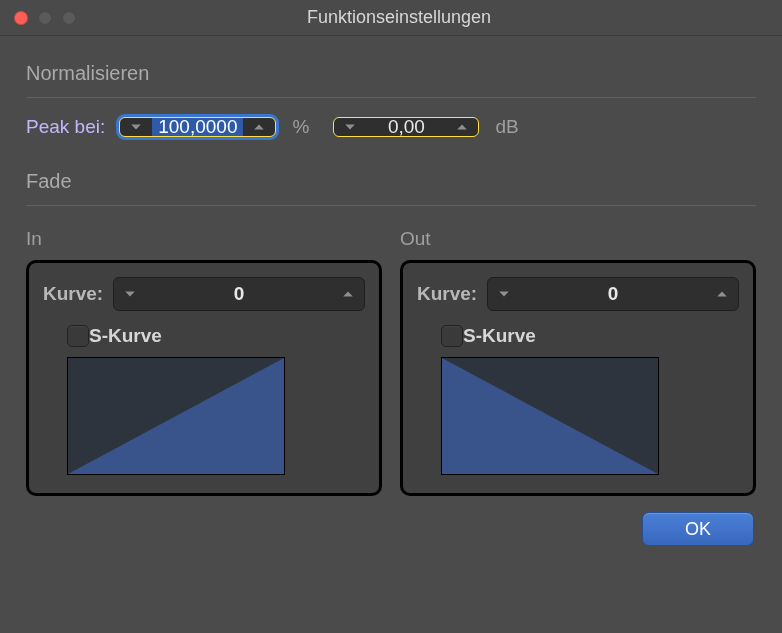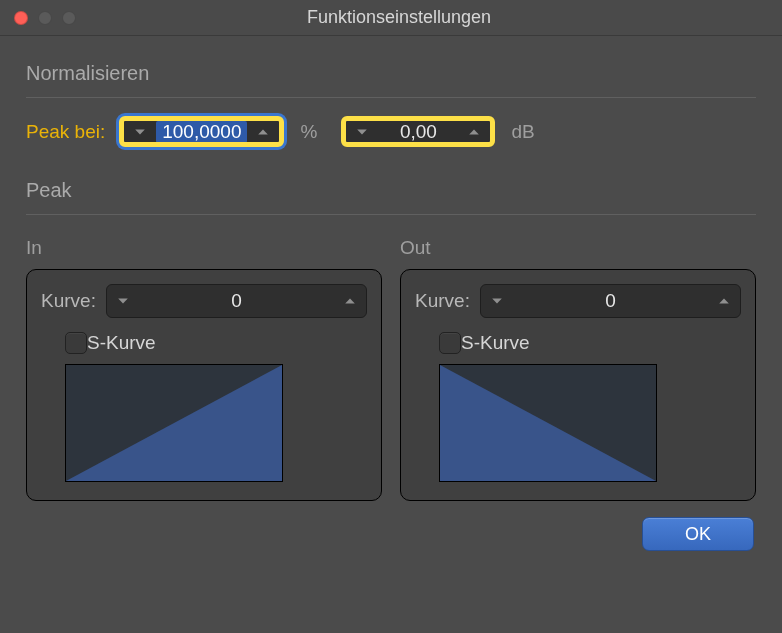--- a/index.html
+++ b/index.html
@@ -40,28 +40,28 @@
     }
     .content { padding: 20px 26px 22px 26px; }
     .section-hd {
       color: #aaa;
       font-size: 20px;
       padding: 6px 0 12px 0;
       border-bottom: 1px solid rgba(255,255,255,0.12);
       margin-bottom: 18px;
     }
     .row { display: flex; align-items: center; gap: 14px; }
-    .label { color: #eab308; font-size: 19px; }
+    .label { color: #c4b5fd; font-size: 19px; }
     .spinner {
       display: flex;
       align-items: center;
       background: #2f2f2f;
-      border: 5px solid #fde047;
+      border: 1px solid #fde047;
       border-radius: 6px;
-      height: 31px;
+      height: 20px;
       overflow: hidden;
     }
     .spinner.focused {
       box-shadow: 0 0 0 3px #3a76cf;
     }
     .sp-btn {
       width: 32px;
       height: 100%;
       display: flex;
       align-items: center;
@@ -85,23 +85,24 @@
     .unit { color: #9f9f9f; font-size: 19px; padding: 0 2px; }
     .fade-cols { display: flex; gap: 18px; margin-top: 8px; }
     .fade-col { flex: 1; display: flex; flex-direction: column; }
     .fade-sub {
       color: #9f9f9f;
       font-size: 19px;
       padding: 4px 0 10px 0;
     }
     .fade-box {
       background: #404040;
-      border: 1px solid #000000;
+      border: 3px solid #000000;
       border-radius: 10px;
       padding: 14px 14px 18px 14px;
+      font-weight: bold;
     }
     .k-row { display: flex; align-items: center; gap: 10px; }
     .k-label { color: #b8b8b8; font-size: 19px; }
     .k-spinner {
       flex: 1;
       display: flex;
       align-items: center;
       background: #2f2f2f;
       border: 1px solid #1e1e1e;
       border-radius: 6px;
@@ -195,21 +196,21 @@
       <div class="sp-val">0,00</div>
       <div class="sp-btn">
         <svg viewBox="0 0 10 10">
             <path d="M1 7l4-4 4 4z"></path>
           </svg>
       </div>
     </div>
     <span class="unit">dB</span>
   </div>
 
-  <div class="section-hd hr-sp">Peak</div>
+  <div class="section-hd hr-sp">Fade</div>
 
   <div class="fade-cols">
 
     <div class="fade-col">
       <div class="fade-sub">In</div>
       <div class="fade-box">
         <div class="k-row">
           <span class="k-label">Kurve:</span>
           <div class="k-spinner">
             <div class="sp-btn">

